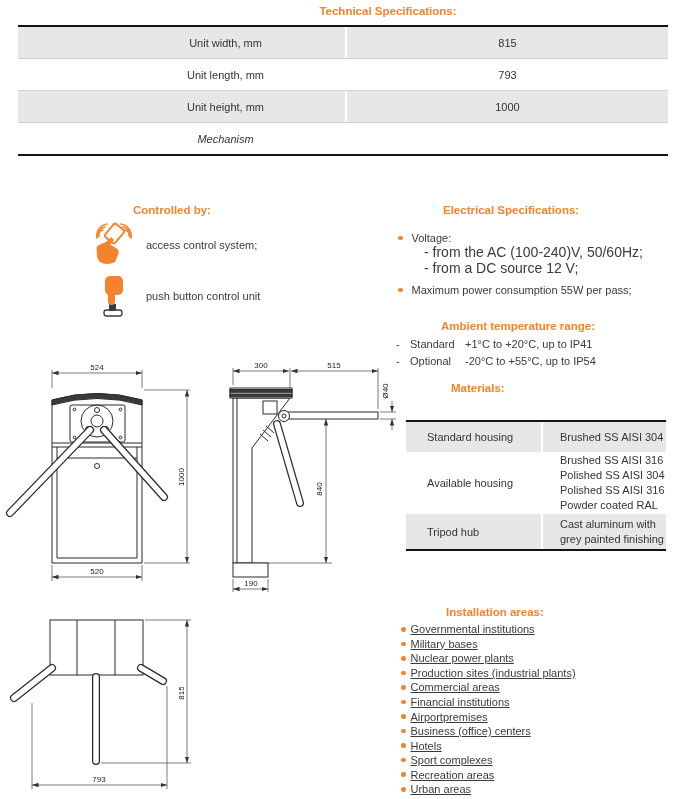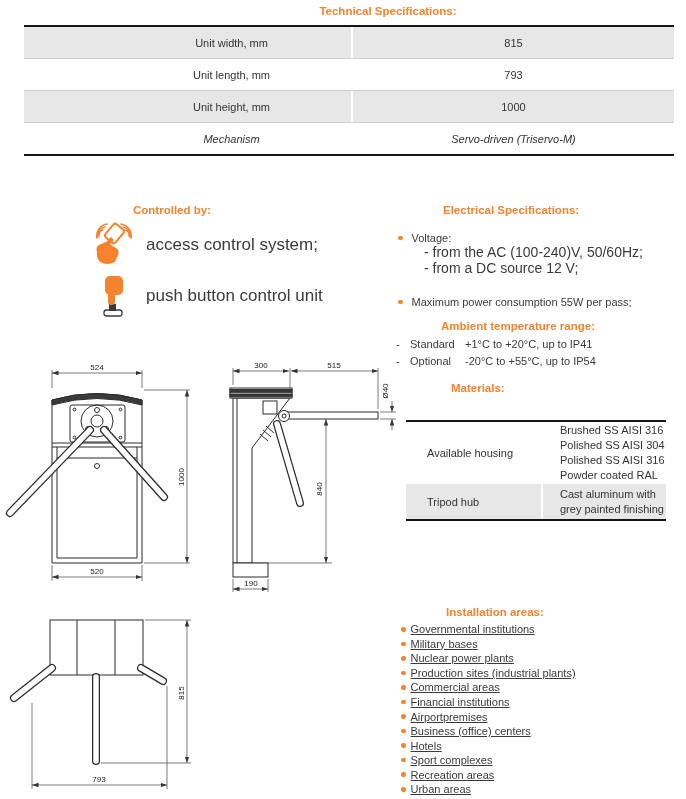--- a/index.html
+++ b/index.html
@@ -1,30 +1,30 @@
 <!DOCTYPE html>
 <html><head>
 <meta charset="utf-8">
 <style>
   html,body{margin:0;padding:0;background:#fff;font-family:"Liberation Sans",sans-serif;}
   #page{position:relative;width:686px;height:799px;background:#fff;color:#3a3a3a;overflow:hidden;}
   .abs{position:absolute;}
   .heading{font-size:11.5px;font-weight:bold;color:#F5832D;padding-left:45px;}
   
-  .spec-table{left:24px;top:25px;width:650px;border-top:2.5px solid #141414;border-bottom:2.5px solid #141414;}
+  .spec-table{left:18px;top:25px;width:650px;border-top:2.5px solid #141414;border-bottom:2.5px solid #141414;}
   .spec-row{display:flex;height:31px;font-size:11px;color:#333;border-bottom:1px solid #cfcfcf;}
   .spec-row:last-child{border-bottom:none;font-style:italic;}
   .spec-row.gray{background:#E7E7E7;}
   .spec-cell-l{width:327px;display:flex;align-items:center;justify-content:center;padding-left:88px;box-sizing:border-box;}
   .spec-cell-r{flex:1;display:flex;align-items:center;justify-content:center;border-left:2px solid #fff;}
   
   .ctrl{left:88px;top:204px;width:290px;}
   .ctrl-row{display:flex;align-items:center;margin-top:6px;}
   .ctrl-icon{width:52px;display:flex;justify-content:center;flex:0 0 52px;}
-  .ctrl-label{font-size:17px;color:#3a3a3a;margin-left:6px;}
+  .ctrl-label{font-size:11px;color:#3a3a3a;margin-left:6px;}
   
   .elec{left:398px;top:204px;width:282px;}
   .b-row{display:flex;align-items:baseline;font-size:11px;color:#3a3a3a;}
   .dot{width:4.5px;height:4.5px;border-radius:50%;background:#F5832D;flex:0 0 4.5px;margin-right:9px;position:relative;top:-2px;}
   .sub-line{font-size:14px;color:#3a3a3a;margin-left:26px;line-height:16px;}
   
   .amb{left:396px;top:320px;width:282px;}
   .amb-row{display:flex;font-size:11px;color:#3a3a3a;line-height:17px;}
   .amb-dash{width:14px;}
   .amb-name{width:55px;}
@@ -62,21 +62,20 @@
     <div class="spec-row">
       <div class="spec-cell-l">Unit length, mm</div>
       <div class="spec-cell-r">793</div>
     </div>
     <div class="spec-row gray">
       <div class="spec-cell-l">Unit height, mm</div>
       <div class="spec-cell-r">1000</div>
     </div>
     <div class="spec-row">
       <div class="spec-cell-l">Mechanism</div>
-      <div class="spec-cell-r">Servo-driven (Triservo-M)</div>
     </div>
   </div>
 
   <div class="abs ctrl">
     <div class="heading">Controlled by:</div>
     <div class="ctrl-row">
       <div class="ctrl-icon">
         <svg width="44" height="46" viewBox="0 0 44 46">
           <g stroke="#F5832D" stroke-width="1.6" fill="none" stroke-linecap="round">
             <path d="M11,8 a5,5 0 0 0 -4,6"></path>
@@ -107,21 +106,21 @@
   </div>
 
   <div class="abs elec">
     <div class="heading">Electrical Specifications:</div>
     <div class="b-row" style="margin-top:16px;">
       <span class="dot"></span>
       <span>Voltage:</span>
     </div>
     <div class="sub-line">- from the AC (100-240)V, 50/60Hz;</div>
     <div class="sub-line">- from a DC source 12 V;</div>
-    <div class="b-row" style="margin-top:20px;">
+    <div class="b-row" style="margin-top:8px;">
       <span class="dot"></span>
       <span>Maximum power consumption 55W per pass;</span>
     </div>
   </div>
 
   <div class="abs amb">
     <div class="heading">Ambient temperature range:</div>
     <div class="amb-row" style="margin-top:4px;">
       <span class="amb-dash">-</span>
       <span class="amb-name">Standard</span>
@@ -254,20 +253,26 @@
       <text x="99" y="174" text-anchor="middle">793</text>
       <line x1="145" y1="12" x2="191" y2="12"></line>
         <line x1="101" y1="155" x2="191" y2="155"></line>
       <line x1="187" y1="12" x2="187" y2="155" marker-start="url(#ta)" marker-end="url(#ta)"></line>
       <text transform="translate(184,85) rotate(-90)" text-anchor="middle">815</text>
     </g>
   </svg>
 
   <div class="abs mat-head heading">Materials:</div>
   <div class="abs mat-table">
+    <div class="mat-row gray" style="height:30px;">
+      <div class="mat-cell-l">Standard housing</div>
+      <div class="mat-cell-r">
+        <span>Brushed SS AISI 304</span>
+      </div>
+    </div>
     <div class="mat-row" style="height:62px;">
       <div class="mat-cell-l">Available housing</div>
       <div class="mat-cell-r">
         <span>Brushed SS AISI 316</span>
         <span>Polished SS AISI 304</span>
         <span>Polished SS AISI 316</span>
         <span>Powder coated RAL</span>
       </div>
     </div>
     <div class="mat-row gray" style="height:35px;">

